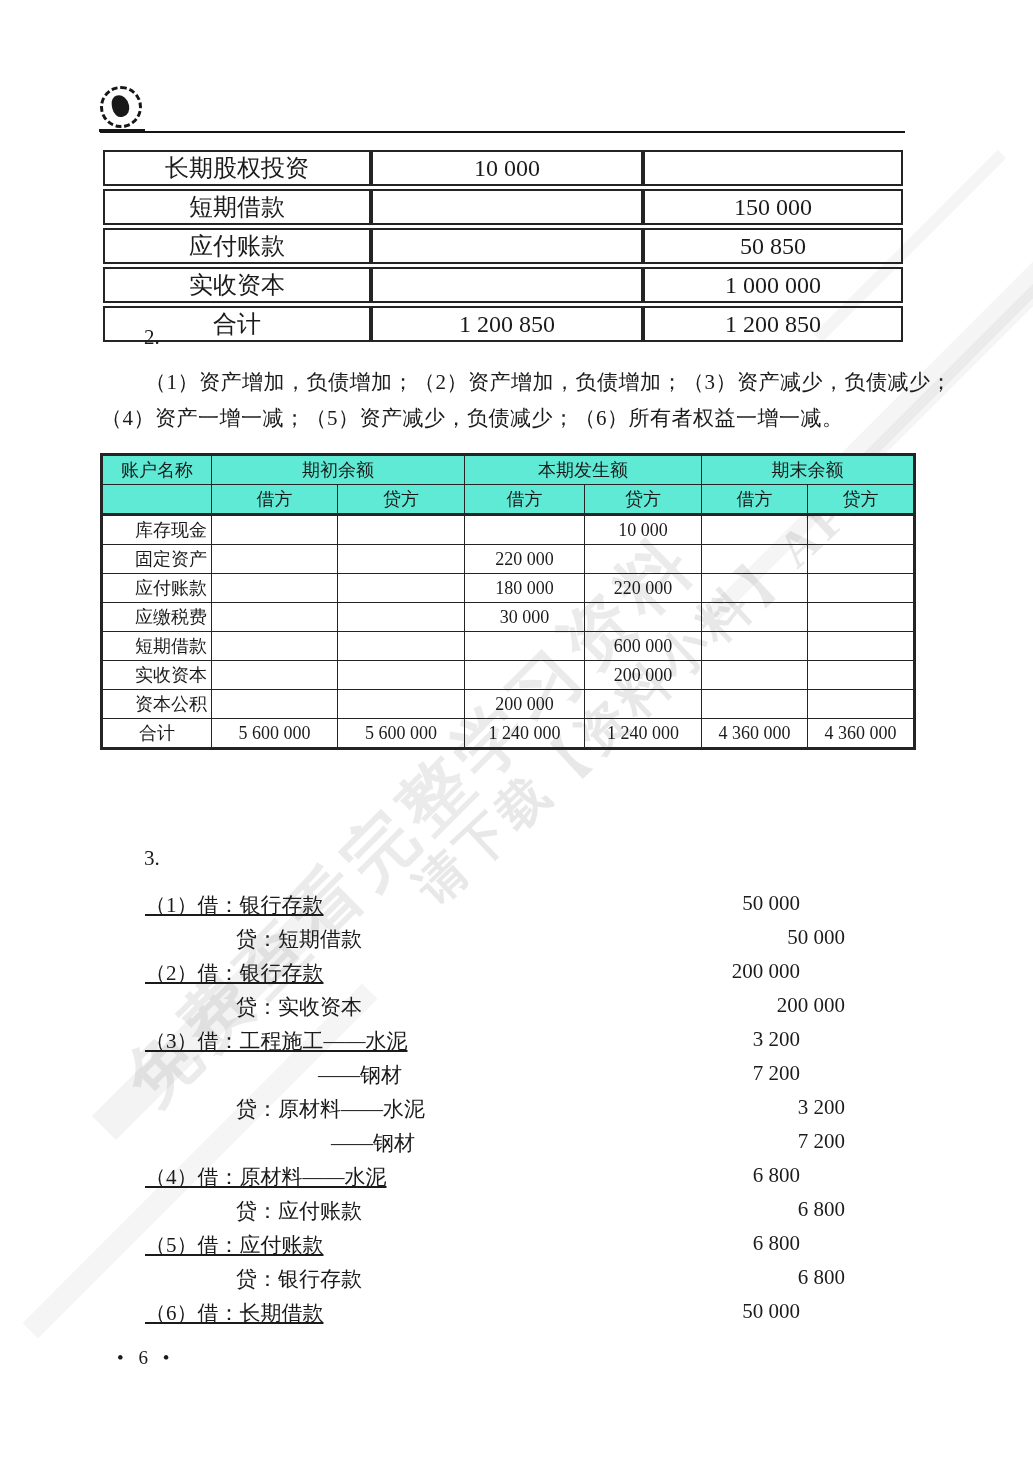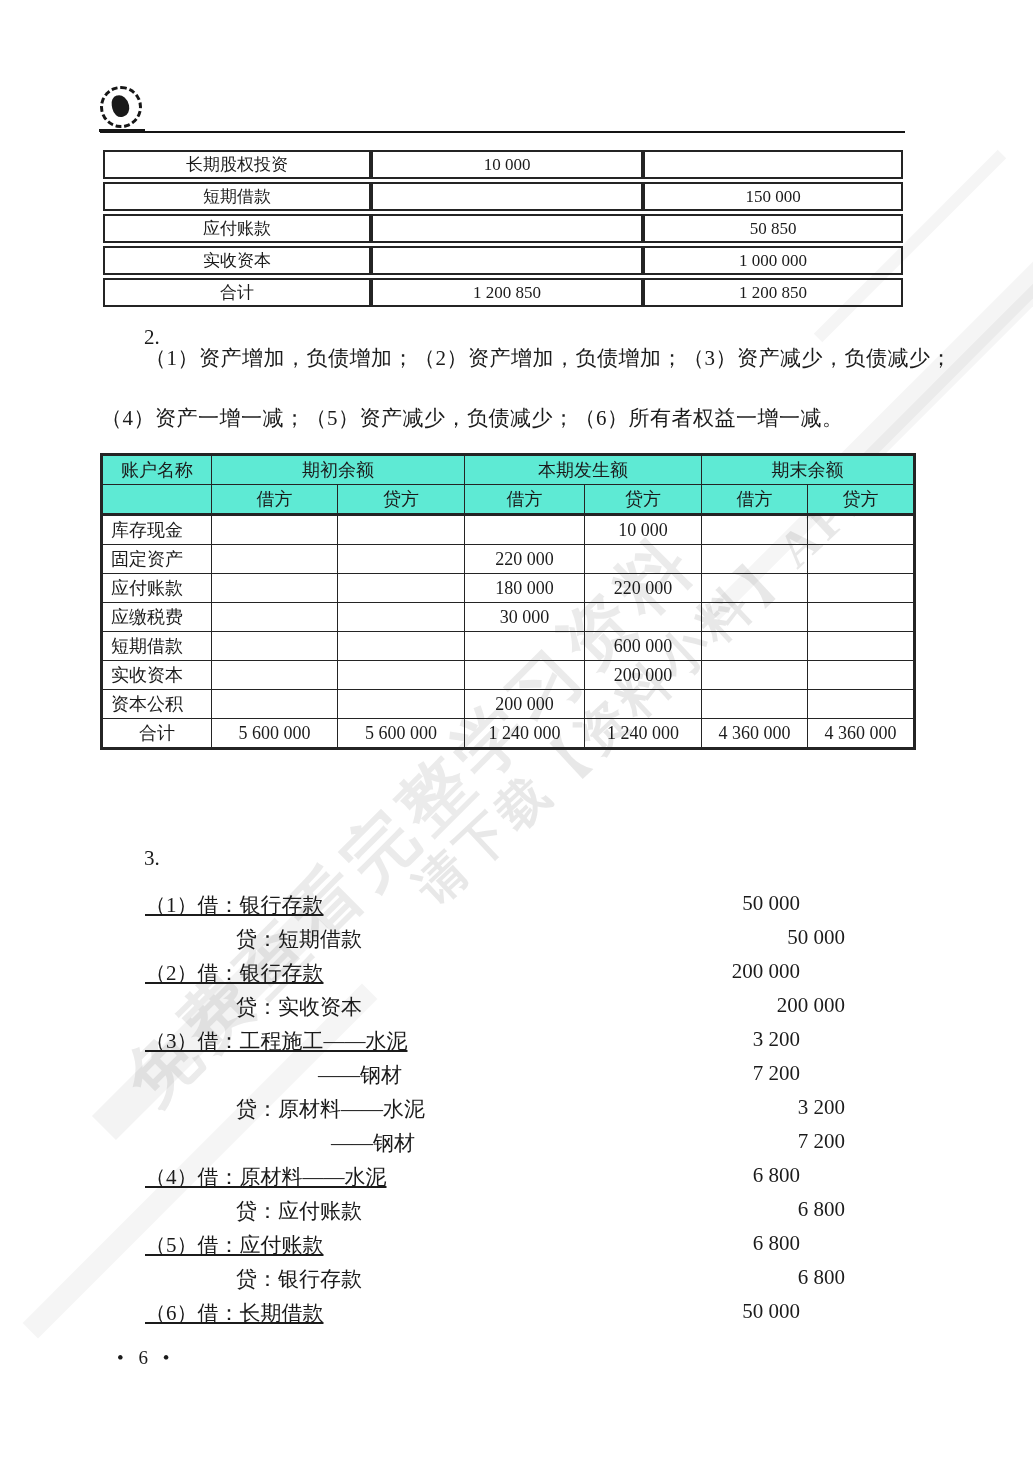--- a/index.html
+++ b/index.html
@@ -22,37 +22,37 @@
   
   .logo{position:absolute;left:100px;top:86px;width:42px;height:42px;border-radius:50%;
         border:3px dashed #161616;box-sizing:border-box;}
   .logo::after{content:"";position:absolute;left:9px;top:6px;width:17px;height:22px;background:#191919;
         border-radius:45% 60% 50% 50%;transform:rotate(-12deg);}
   .logo::before{content:"";position:absolute;left:-4px;bottom:-7px;width:46px;height:3px;background:#161616;}
   .rule{position:absolute;left:100px;top:131px;width:805px;height:2px;background:#141414;}
 
   
   .t1{position:absolute;left:103px;top:147px;width:800px;border-collapse:separate;border-spacing:0 3px;table-layout:fixed;}
-  .t1 td{border:2px solid #242424;height:25px;text-align:center;font-size:17px;padding:0 4px;overflow:hidden;}
+  .t1 td{border:2px solid #242424;height:25px;text-align:center;font-size:24px;padding:0 4px;overflow:hidden;}
 
   
   .sec-num{position:absolute;font-size:21px;}
   .sec2{left:144px;top:325px;}
   .sec3{left:144px;top:846px;}
   .para{position:absolute;font-size:21px;letter-spacing:0.5px;white-space:nowrap;}
-  .para1{left:145px;top:344px;font-family:Liberation Serif, serif;}
+  .para1{left:145px;top:368px;font-family:Liberation Serif, serif;}
   .para2{left:101px;top:404px;}
 
   
   .t2{position:absolute;left:100px;top:453px;width:813px;border-collapse:collapse;table-layout:fixed;border:3px solid #242424;}
   .t2 th,.t2 td{border:1.6px solid #242424;height:28px;font-size:18px;font-weight:normal;
         text-align:center;padding:0 4px;overflow:hidden;}
   .t2 thead th{background:#5eead4;}
   .t2 thead tr:last-child th{border-bottom:3px solid #242424;margin-top:32px;}
-  .t2 td.acct{text-align:left;padding-left:8px;}
+  .t2 td.acct{text-align:right;padding-left:8px;}
   .t2 tr.total-row td.acct{text-align:center;padding-left:4px;}
 
   
   .entries{position:absolute;left:0;top:889px;width:1033px;}
   .jline{position:relative;height:34px;font-size:21px;}
   .jlabel{position:absolute;top:2px;white-space:pre;}
   .ind1{left:145px;text-decoration:underline;} .ind2{left:236px;} .ind3{left:318px;} .ind4{left:331px;}
   .amt{position:absolute;top:2px;}
   .amt-debit{right:233px;} .amt-credit{right:188px;}
 

